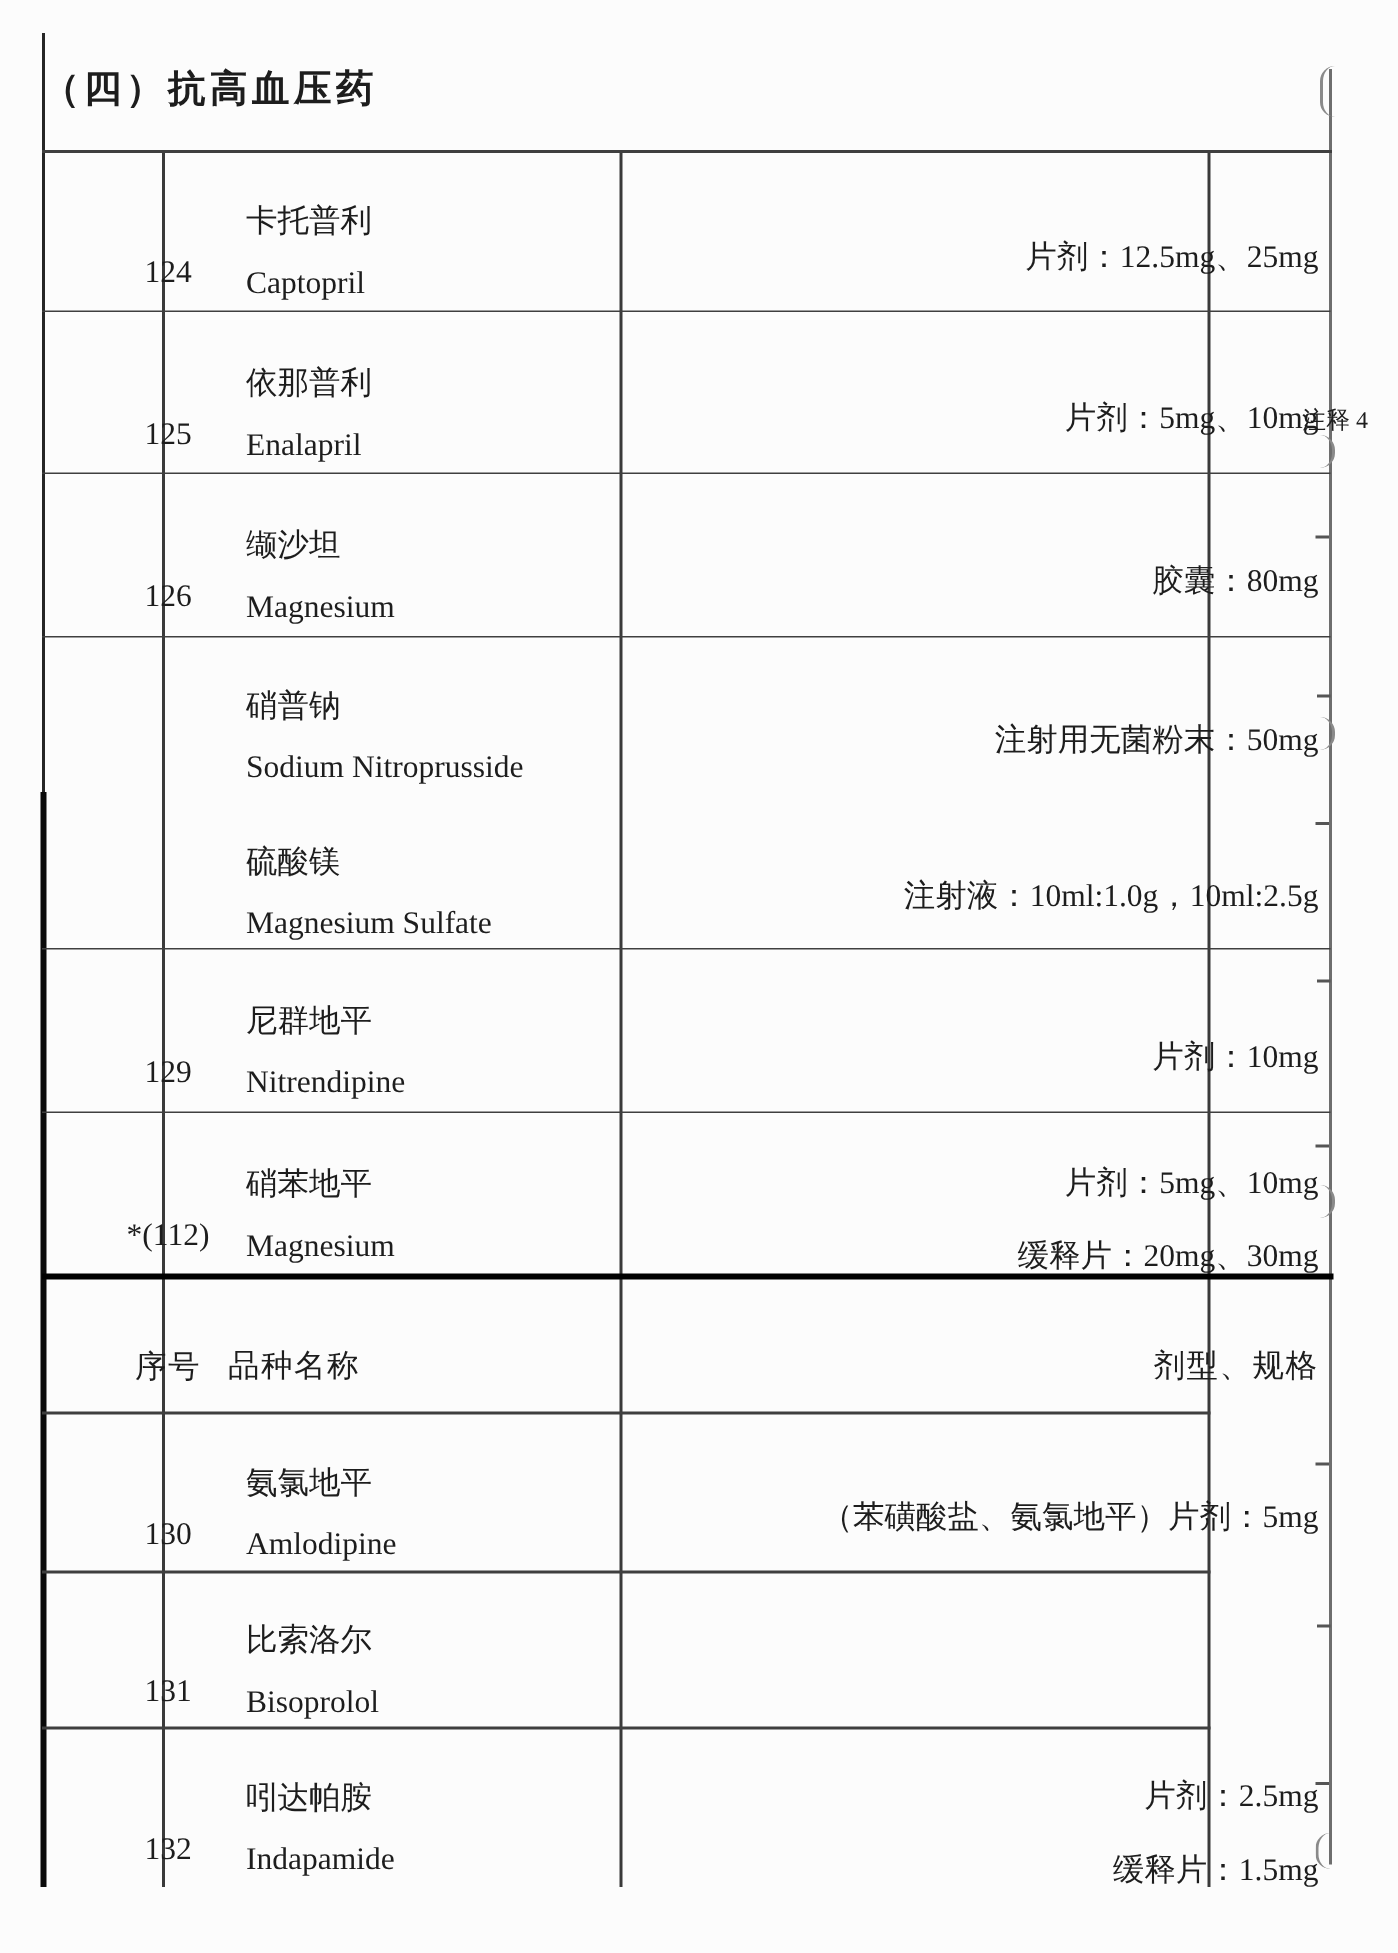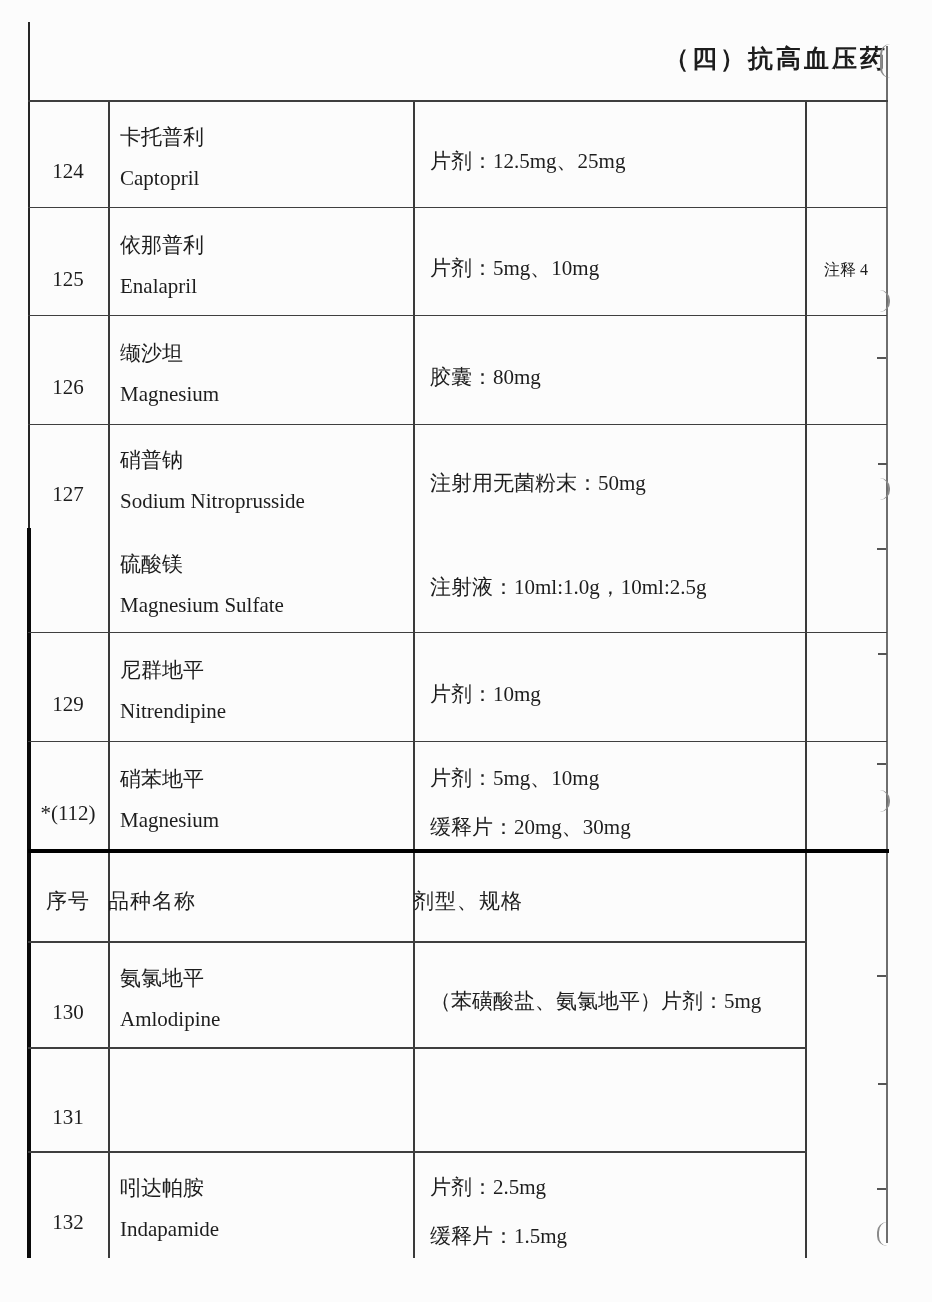--- a/index.html
+++ b/index.html
@@ -1,36 +1,36 @@
 <!DOCTYPE html>
 <html><head>
 <meta charset="utf-8">
 <style>
   html,body{margin:0;padding:0;background:#ffffff;}
   .page{
     position:relative;width:932px;height:1302px;background:#fcfcfc;
     font-family:"Liberation Serif","DejaVu Serif",serif;color:#1d1d1d;overflow:hidden;
   }
   .doc-title{
-    position:absolute;top:42px;left:28px;width:860px;text-align:right;
+    position:absolute;top:42px;left:28px;width:860px;text-align:left;
     font-size:25px;font-weight:bold;letter-spacing:3px;
   }
   .vline{position:absolute;background:#3a3a3a;}
   .hline{position:absolute;background:#3f3f3f;height:1.6px;}
   .thickline{position:absolute;background:#000000;}
   .trow{position:absolute;left:28px;width:859px;}
   .bb{border-bottom:1.7px solid #3f3f3f;}
-  .trow .c{position:absolute;top:4px;height:100%;display:flex;align-items:center;box-sizing:border-box;}
+  .trow .c{position:absolute;top:14px;height:100%;display:flex;align-items:center;box-sizing:border-box;margin-left:44px;}
   .c.num{left:0;width:80px;justify-content:center;font-size:21px;padding-top:28px;}
   .c.name{
     left:80px;width:305px;flex-direction:column;align-items:flex-start;
     justify-content:center;padding-left:12px;row-gap:15px;font-size:21px;line-height:26px;
   }
   .c.spec{
-    left:385px;width:422px;flex-direction:column;align-items:flex-start;
+    left:385px;width:422px;flex-direction:column;align-items:flex-end;
     justify-content:center;padding-left:17px;row-gap:23px;font-size:21px;line-height:26px;padding-top:6px;
   }
   .c.note{left:777px;width:82px;justify-content:center;font-size:16px;padding-top:10px;}
   .hdr .c{
     font-family:"Liberation Sans","DejaVu Sans",sans-serif;font-weight:normal;
     font-size:21px;justify-content:center;padding:0;letter-spacing:1px;
   }
   .artifact-dash{position:absolute;width:9px;height:2px;background:#555;}
   .artifact-curl{position:absolute;width:12px;background:transparent;}
   .curl-open{border-left:2px solid #8a8a8a;border-top-left-radius:10px;border-bottom-left-radius:10px;}
@@ -86,21 +86,20 @@
       <div>缬沙坦</div>
       <div>Magnesium</div>
     </div>
     <div class="c spec">
       <div>胶囊：80mg</div>
     </div>
     <div class="c note"></div>
   </div>
 
   <div class="trow" style="top:424px;height:104px;">
-    <div class="c num">127</div>
     <div class="c name">
       <div>硝普钠</div>
       <div>Sodium Nitroprusside</div>
     </div>
     <div class="c spec">
       <div>注射用无菌粉末：50mg</div>
     </div>
     <div class="c note"></div>
   </div>
 
@@ -154,20 +153,24 @@
       <div>Amlodipine</div>
     </div>
     <div class="c spec">
       <div>（苯磺酸盐、氨氯地平）片剂：5mg</div>
     </div>
     <div class="c note"></div>
   </div>
 
   <div class="trow" style="top:1047px;height:104px;">
     <div class="c num">131</div>
+    <div class="c name">
+      <div>比索洛尔</div>
+      <div>Bisoprolol</div>
+    </div>
     <div class="c note"></div>
   </div>
 
   <div class="trow" style="top:1151px;height:107px;">
     <div class="c num">132</div>
     <div class="c name">
       <div>吲达帕胺</div>
       <div>Indapamide</div>
     </div>
     <div class="c spec">

